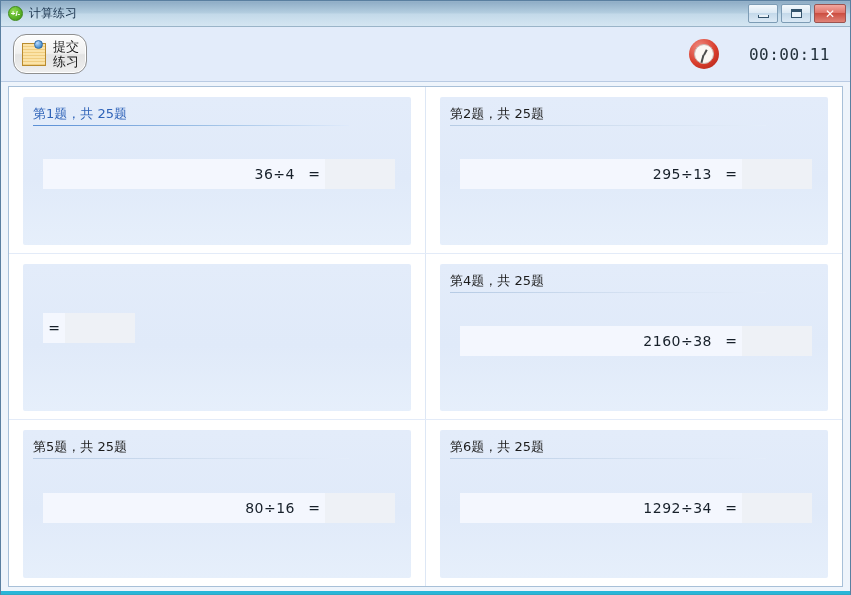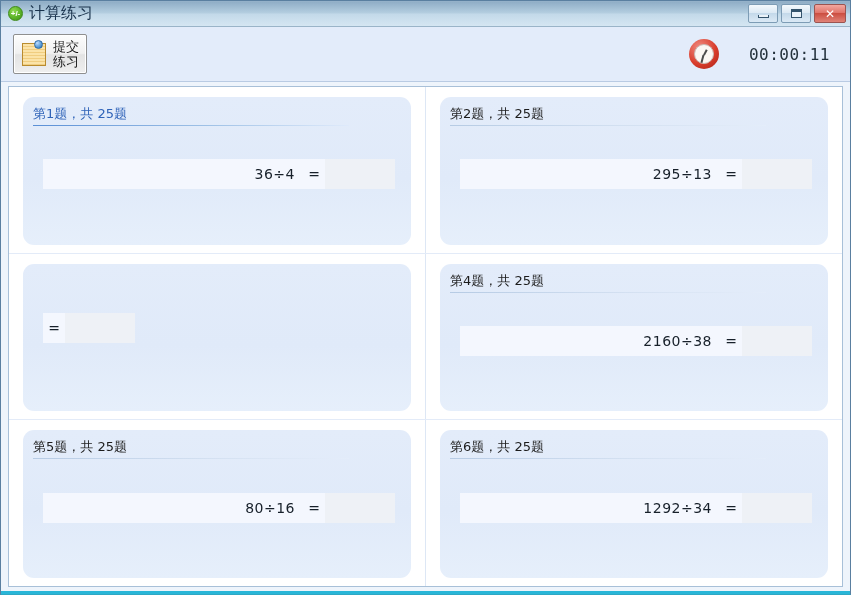--- a/index.html
+++ b/index.html
@@ -51,21 +51,21 @@
     border: 1px solid #3d8a18;
     color: #fff;
     font-size: 8px;
     line-height: 13px;
     text-align: center;
     font-weight: bold;
     flex: 0 0 auto;
     margin-right: 6px;
   }
   .title-text {
-    font-size: 16px;
+    font-size: 12px;
     color: #19324c;
     font-family: "DejaVu Sans", sans-serif;
     white-space: nowrap;
   }
   .win-buttons {
     position: absolute;
     right: 4px; top: 3px;
     display: flex;
     gap: 3px;
   }
@@ -113,21 +113,21 @@
     display: flex;
     align-items: center;
     padding: 0 12px;
     position: relative;
   }
   .tbtn {
     height: 40px;
     display: flex;
     align-items: center;
     padding: 0 7px;
-    border-radius: 2px;
+    border-radius: 13px;
     margin-right: 8px;
     gap: 4px;
   }
   .tbtn.active {
     border: 1px solid #8f8f8f;
     background: linear-gradient(to bottom, #fdfdfd 0%, #f0f0f0 48%, #e3e3e3 52%, #efefef 100%);
     box-shadow: inset 0 0 0 1px #ffffff;
   }
   .tbtn.disabled {
     border: 1px solid #dfdfdf;
@@ -269,21 +269,21 @@
   .vdiv { background: #dde7f5; }
   .hdiv { background: #e3ebf8; grid-column: 1 / -1; }
 
   .cell {
     padding: 10px 14px 8px 14px;
     overflow: hidden;
   }
   .card {
     height: 100%;
     background: linear-gradient(to bottom, #e3ecfa 0%, #e0eaf9 55%, #e6effb 100%);
-    border-radius: 11px;
+    border-radius: 2px;
     padding: 8px 10px 10px 10px;
     display: flex;
     flex-direction: column;
   }
   .card-head {
     font-size: 13px;
     font-family: "DejaVu Sans", sans-serif;
     color: #1c1c1c;
     white-space: nowrap;
     position: relative;

